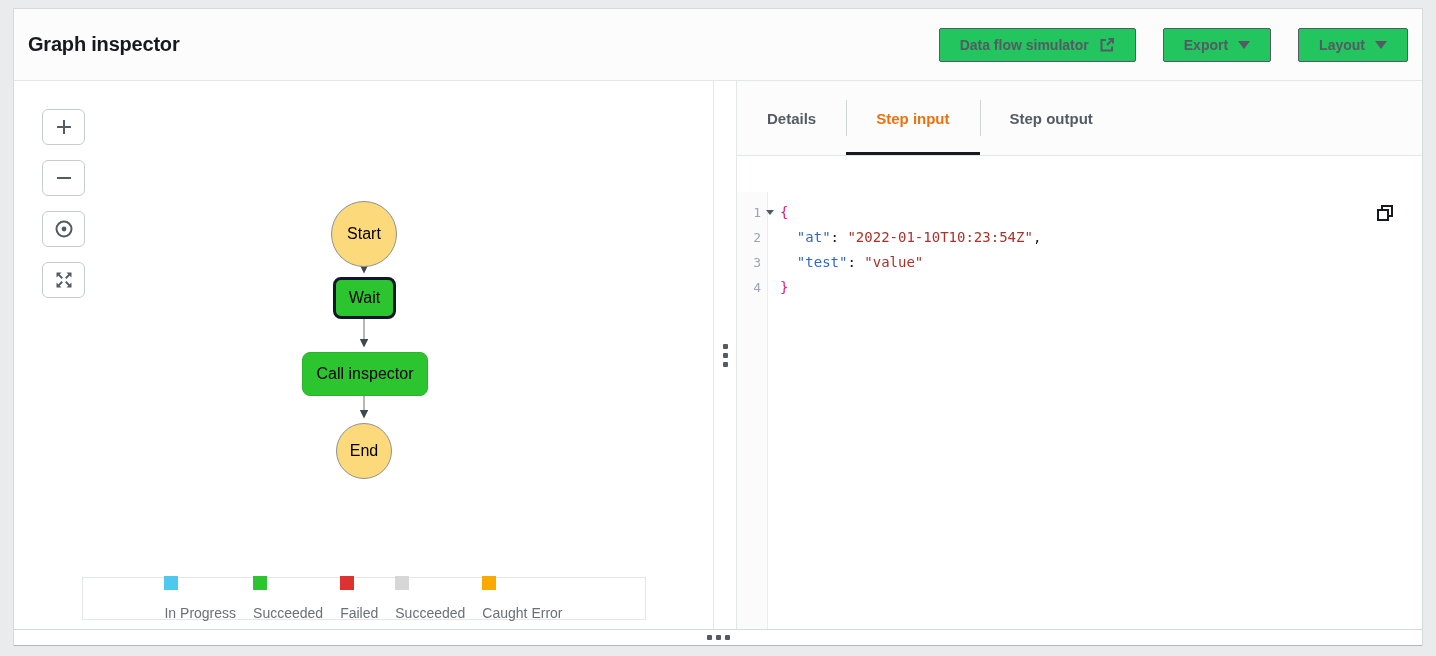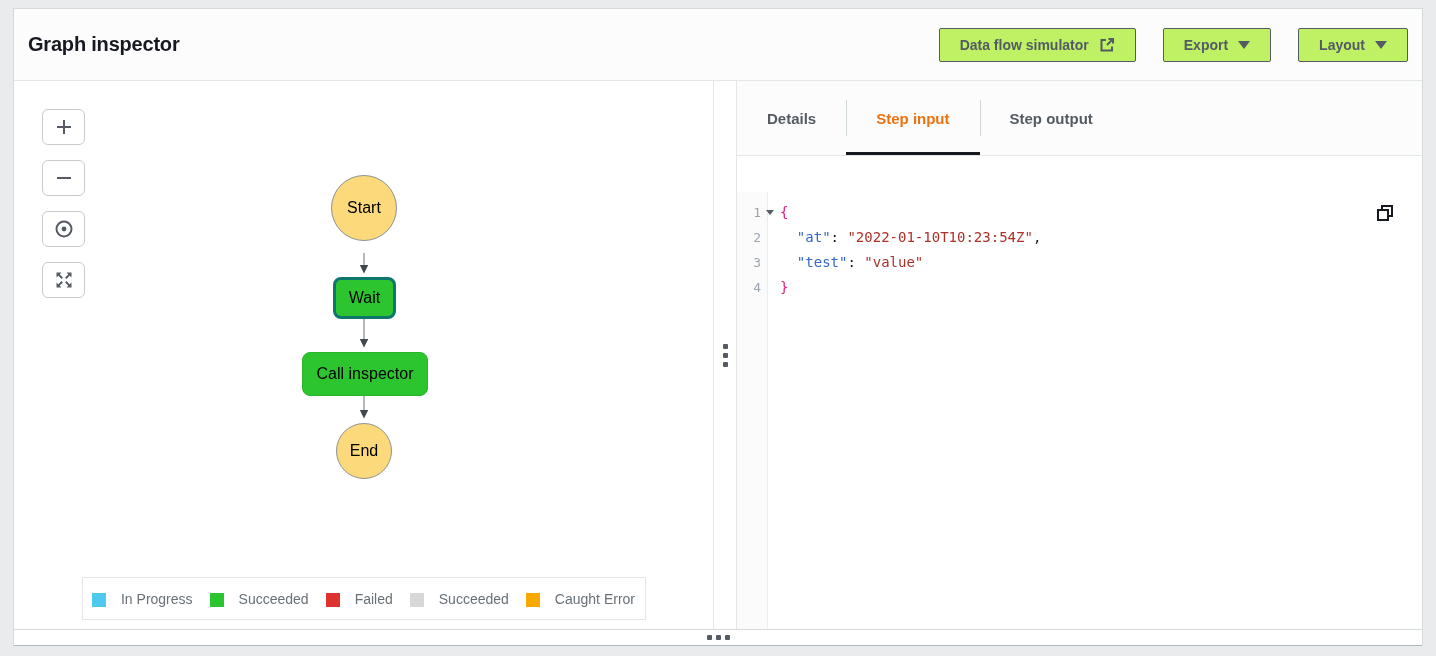--- a/index.html
+++ b/index.html
@@ -17,21 +17,21 @@
     display:flex; flex-direction:column;
   }
   
   .hdr {
     height:72px; background:#fcfcfc; border-bottom:1px solid #e4e7e7;
     display:flex; align-items:center; padding:0 14px; flex:0 0 auto;
   }
   .hdr h1 { font-size:20px; font-weight:700; color:#16191f; letter-spacing:-0.2px; }
   .hdr .actions { margin-left:auto; display:flex; gap:27px; }
   .btn {
-    background:#bef264; border:1px solid #545b64; border-radius:2px;
+    background:#22c55e; border:1px solid #545b64; border-radius:2px;
     color:#545b64; font-weight:700; font-size:14px;
     height:34px; padding:0 20px; display:flex; align-items:center; gap:10px;
     cursor:pointer; font-family:"Liberation Sans", sans-serif;
   }
   .caret {
     width:0; height:0; display:inline-block;
     border-left:6px solid transparent; border-right:6px solid transparent;
     border-top:8px solid #545b64;
   }
   .ext-icon svg { display:block; }
@@ -54,33 +54,33 @@
     width:43px; height:36px; background:#fff; border:1px solid #c6cccc; border-radius:6px;
     display:flex; align-items:center; justify-content:center; cursor:pointer; color:#545b64;
   }
   .zbtn svg { display:block; }
   
   .edges { position:absolute; left:0; top:0; pointer-events:none; }
   .node { position:absolute; display:flex; align-items:center; justify-content:center;
           font-size:16px; color:#000; cursor:pointer; }
   .node.circle { border-radius:50%; background:#fcd97a; border:1px solid #8e9294; }
   .node.rect   { border-radius:8px; background:#2dc52f; border:1px solid #29b42b; }
-  .node.selected { border:3px solid #0f766e; }
-  .n-start { left:317px; top:94px; width:66px; height:66px; }
+  .node.selected { border:3px solid #0f172a; }
+  .n-start { left:317px; top:120px; width:66px; height:66px; }
   .n-wait  { left:319px; top:196px; width:63px; height:42px; }
   .n-call  { left:288px; top:271px; width:126px; height:44px; }
   .n-end   { left:322px; top:342px; width:56px; height:56px;justify-content:center; }
   
   .legend {
     position:absolute; left:0; right:0; bottom:9px; margin:0 auto; width:564px; height:43px;
     background:#fff; border:1px solid #e4e7e7;
     display:flex; align-items:center; justify-content:center; gap:17px;
     font-size:14px; color:#687078;
   }
-  .leg-item { display:flex; align-items:flex-end; gap:15px; }
+  .leg-item { display:flex; align-items:flex-start; gap:15px;flex-direction:column; }
   .swatch { width:14px; height:14px; display:inline-block; }
   
   .tabbar {
     height:75px; flex:0 0 auto; background:#fcfcfc; border-bottom:1px solid #e4e7e7;
     display:flex; align-items:stretch; padding-left:0;
   }
   .tab {
     position:relative; display:flex; align-items:center; padding:0 30px;
     font-size:15px; font-weight:700; color:#545b64; cursor:pointer;
   }

